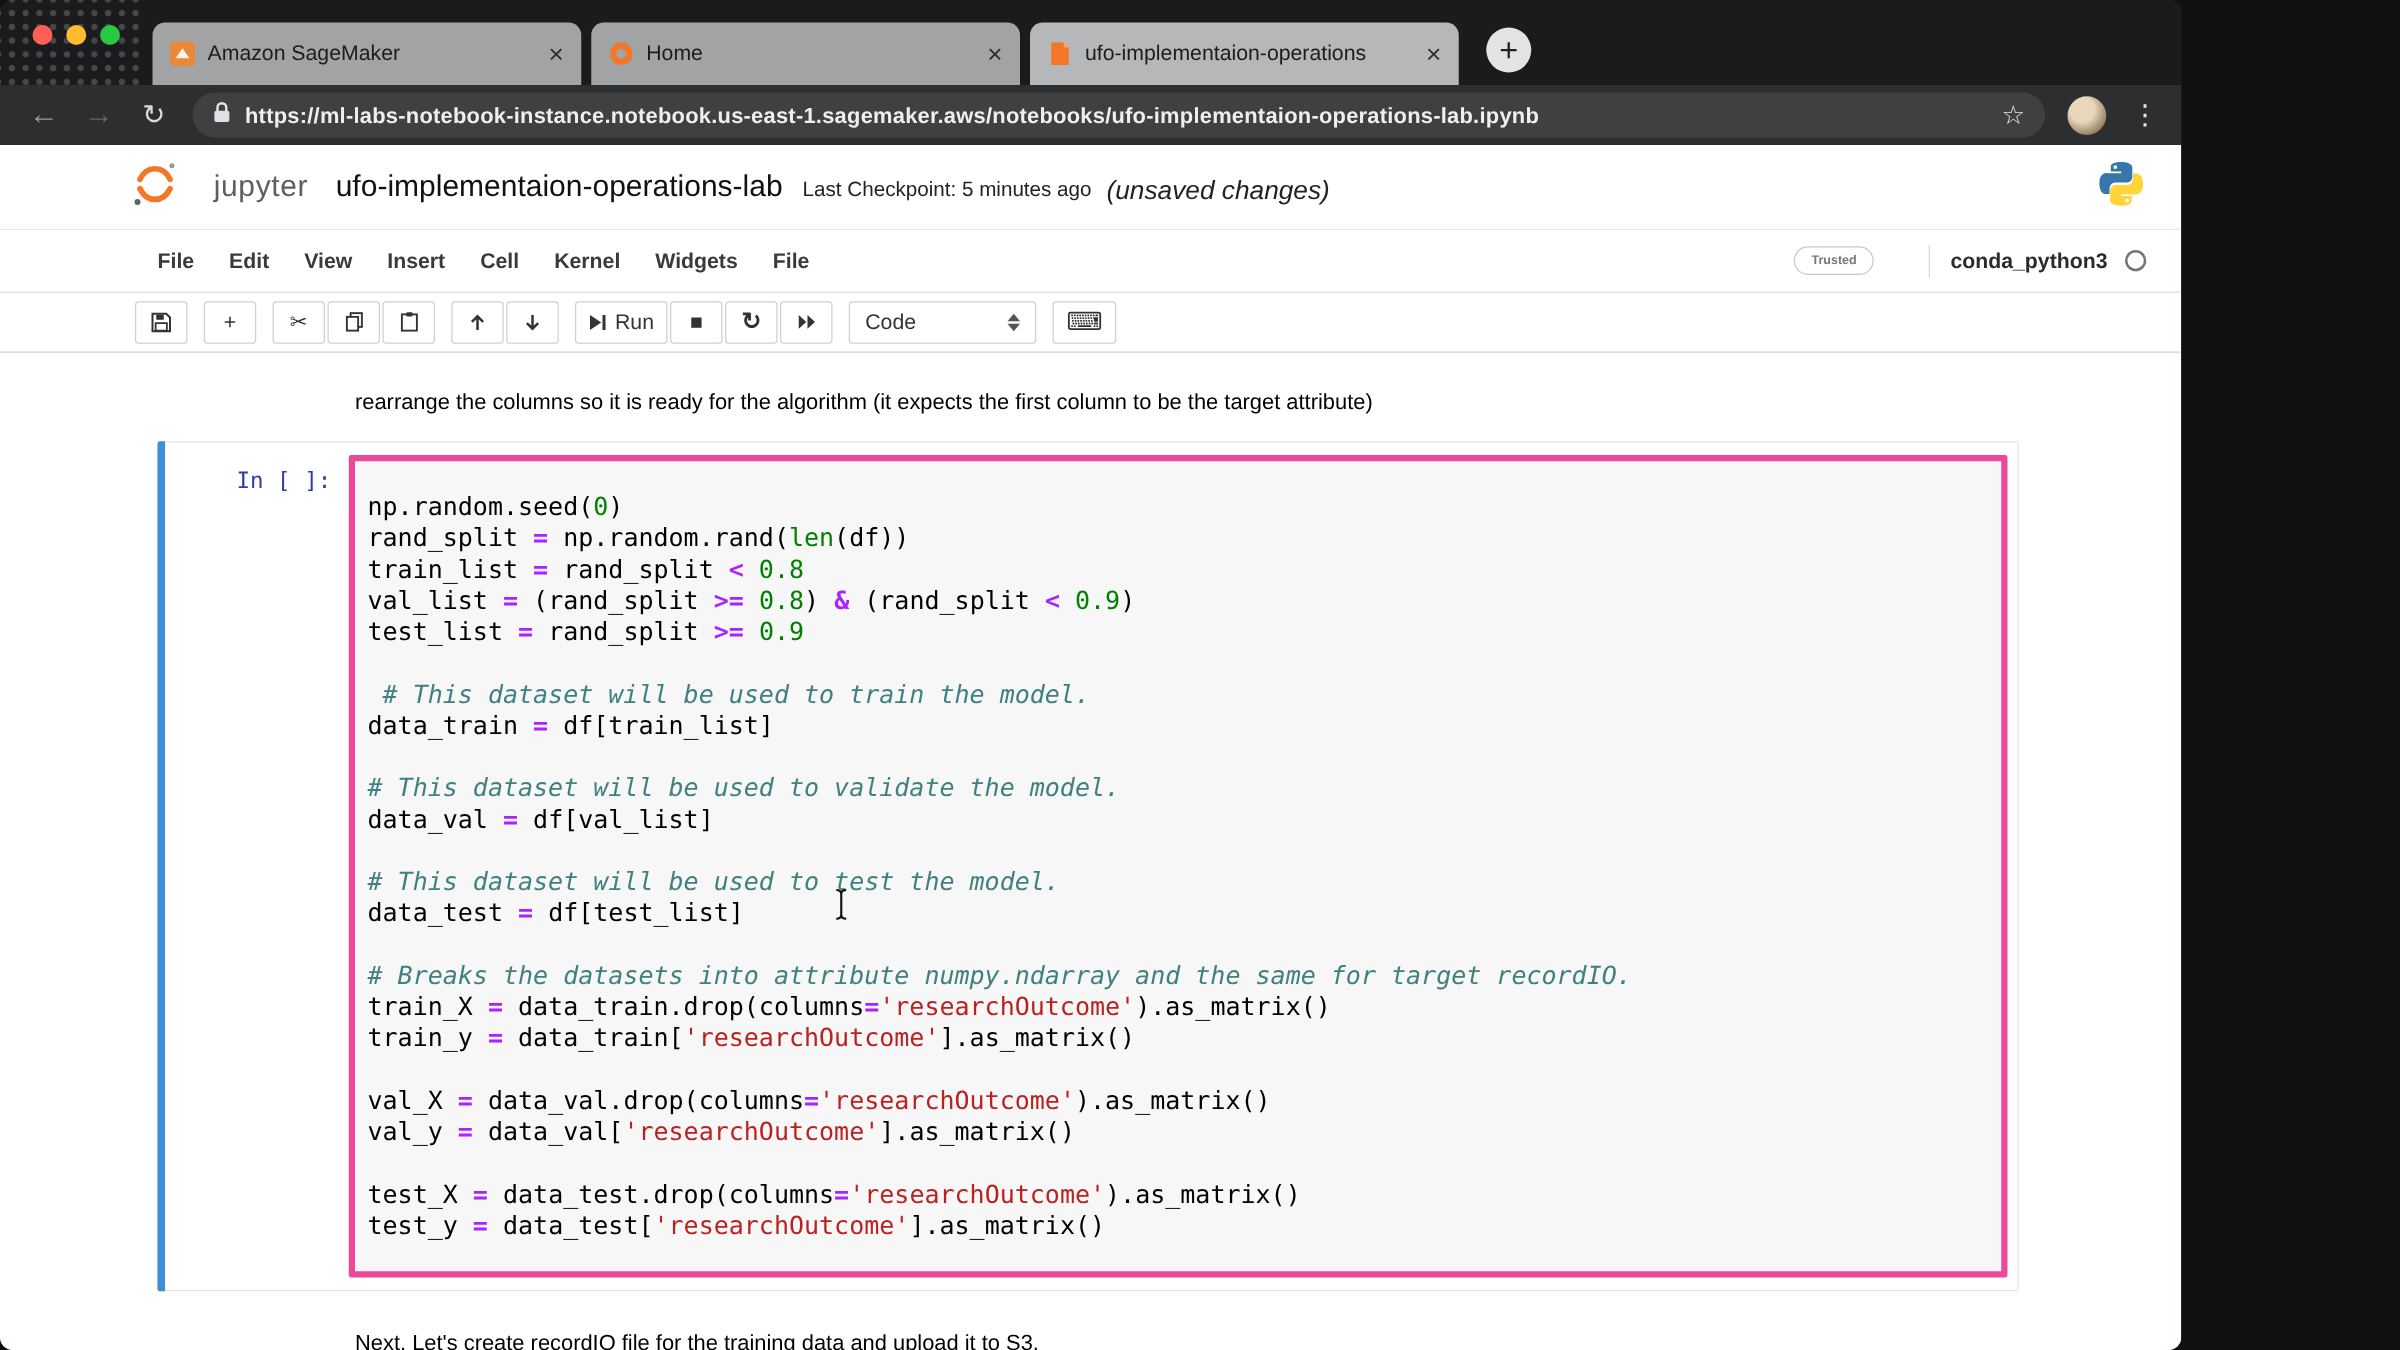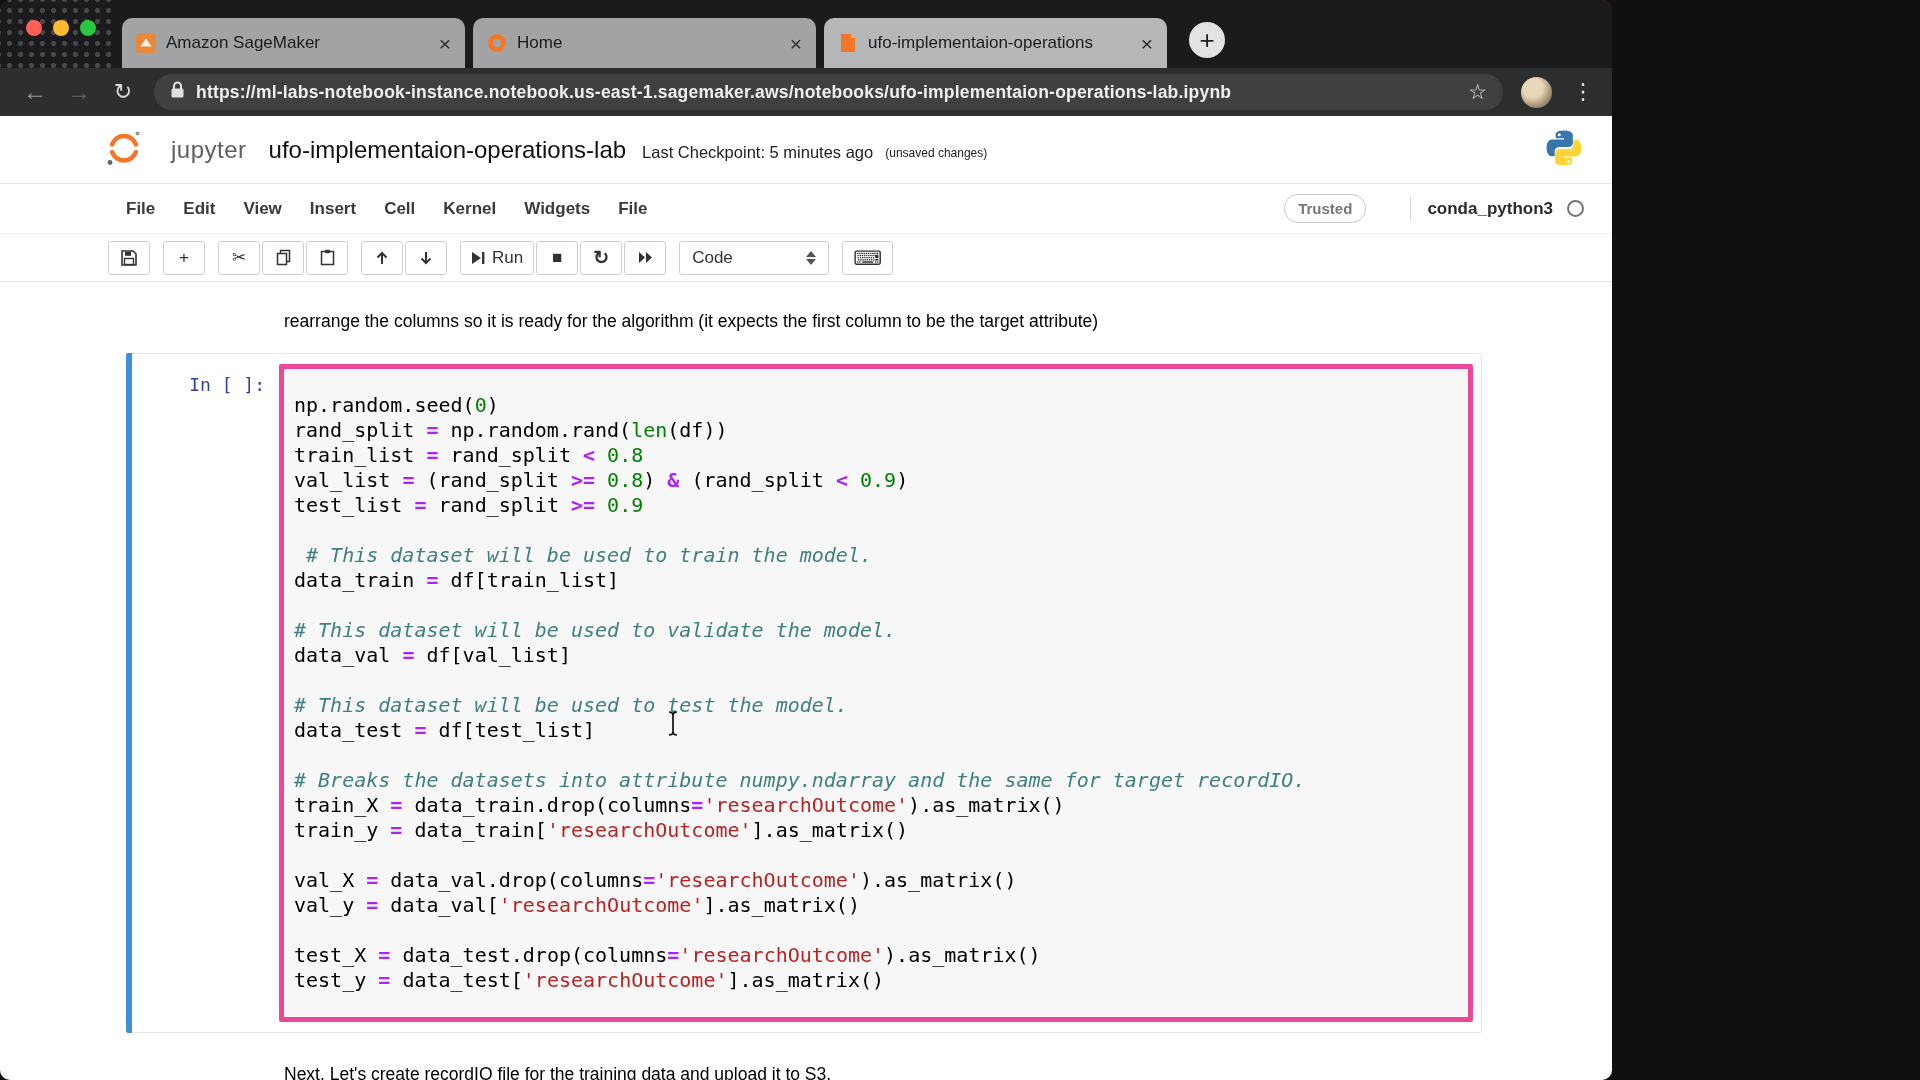--- a/index.html
+++ b/index.html
@@ -1,17 +1,17 @@
 <!DOCTYPE html>
 <html><head>
 <meta charset="utf-8">
 <style>
   * { margin:0; padding:0; box-sizing:border-box; }
   html,body { width:1920px; height:1080px; background:#101010; font-family:"Liberation Sans", sans-serif; }
-  .window { width:1612px; height:1080px; border-radius:10px; overflow:hidden; background:#7f1d1d; position:relative; }
+  .window { width:1745px; height:1080px; border-radius:10px; overflow:hidden; background:#7f1d1d; position:relative; }
 
   
   .tabstrip { height:68px; background:#1b1b1d; position:relative; display:flex; align-items:flex-end; }
   .dots { position:absolute; left:0; top:0; width:114px; height:68px;
           background-image:radial-gradient(#47484a 2.2px, transparent 2.9px);
           background-size:11px 11px; background-position:4px 5px; }
   .traffic { position:absolute; left:26px; top:20px; display:flex; gap:11px; }
   .tl { width:16px; height:16px; border-radius:50%; display:inline-block; }
   .tl.red { background:#FF5F57; } .tl.yellow { background:#FEBC2E; } .tl.green { background:#28C840; }
   .tabs { display:flex; align-items:flex-end; margin-left:122px; height:100%; }
@@ -34,28 +34,28 @@
   .star { color:#e6e6e6; font-size:21px; margin-left:8px; }
   .avatar { width:31px; height:31px; border-radius:50%;
             background:radial-gradient(circle at 38% 35%, #e8d7b9 0 35%, #9c8a6d 70%, #5d5142 100%); margin-left:8px; }
   .dots-menu { color:#e6e6e6; font-size:22px; margin-left:10px; }
 
   
   .jheader { height:68px; background:#fff; display:flex; align-items:center; padding:0 28px 0 104px; border-bottom:1px solid #e7e7e7; }
   .wordmark { font-size:24px; color:#5f5f61; letter-spacing:.5px; margin-left:27px; }
   .nbtitle { font-size:24px; color:#111; margin-left:22px; }
   .checkpoint { font-size:16.5px; color:#222; margin-left:16px; padding-top:6px; }
-  .unsaved { font-size:12px; color:#222; margin-left:12px; padding-top:6px; }
+  .unsaved { font-size:21px; color:#222; margin-left:12px; padding-top:6px;font-style:italic; }
   .pylogo { margin-left:auto; }
 
   
   .menubar { height:50px; background:#fff; display:flex; align-items:center; padding:0 28px 0 112px; border-bottom:1px solid #efefef;font-weight:bold; }
   .menu-item { font-size:17px; color:#3a3a3a; padding:0 14px; cursor:default; }
   .menu-right { margin-left:auto; display:flex; align-items:center; }
-  .trusted { border:1px solid #c8c8c8; border-radius:14px; padding:5px 13px; font-size:15px; color:#777; }
+  .trusted { border:1px solid #c8c8c8; border-radius:14px; padding:5px 13px; font-size:10px; color:#777; }
   .vdivider { width:1px; height:26px; background:#d9d9d9; margin:0 16px 0 44px; }
   .kernel-name { font-size:17px; color:#2b2b2b; }
   .kernel-status { width:17px; height:17px; border:2px solid #757575; border-radius:50%; margin-left:14px; display:inline-block; }
 
   
   .toolbar { height:48px; background:#fff; display:flex; align-items:center; padding:0 0 0 108px;
              border-bottom:1px solid #e3e3e3; box-shadow:0 2px 3px rgba(0,0,0,.05); }
   .tgroup { display:flex; gap:2px; margin-right:13px; }
   .tbtn { height:34px; min-width:42px; padding:0 10px; border:1px solid #cfcfcf; border-radius:3px; background:#fff;
           display:flex; align-items:center; justify-content:center; gap:7px; color:#333; font-size:17px; }

